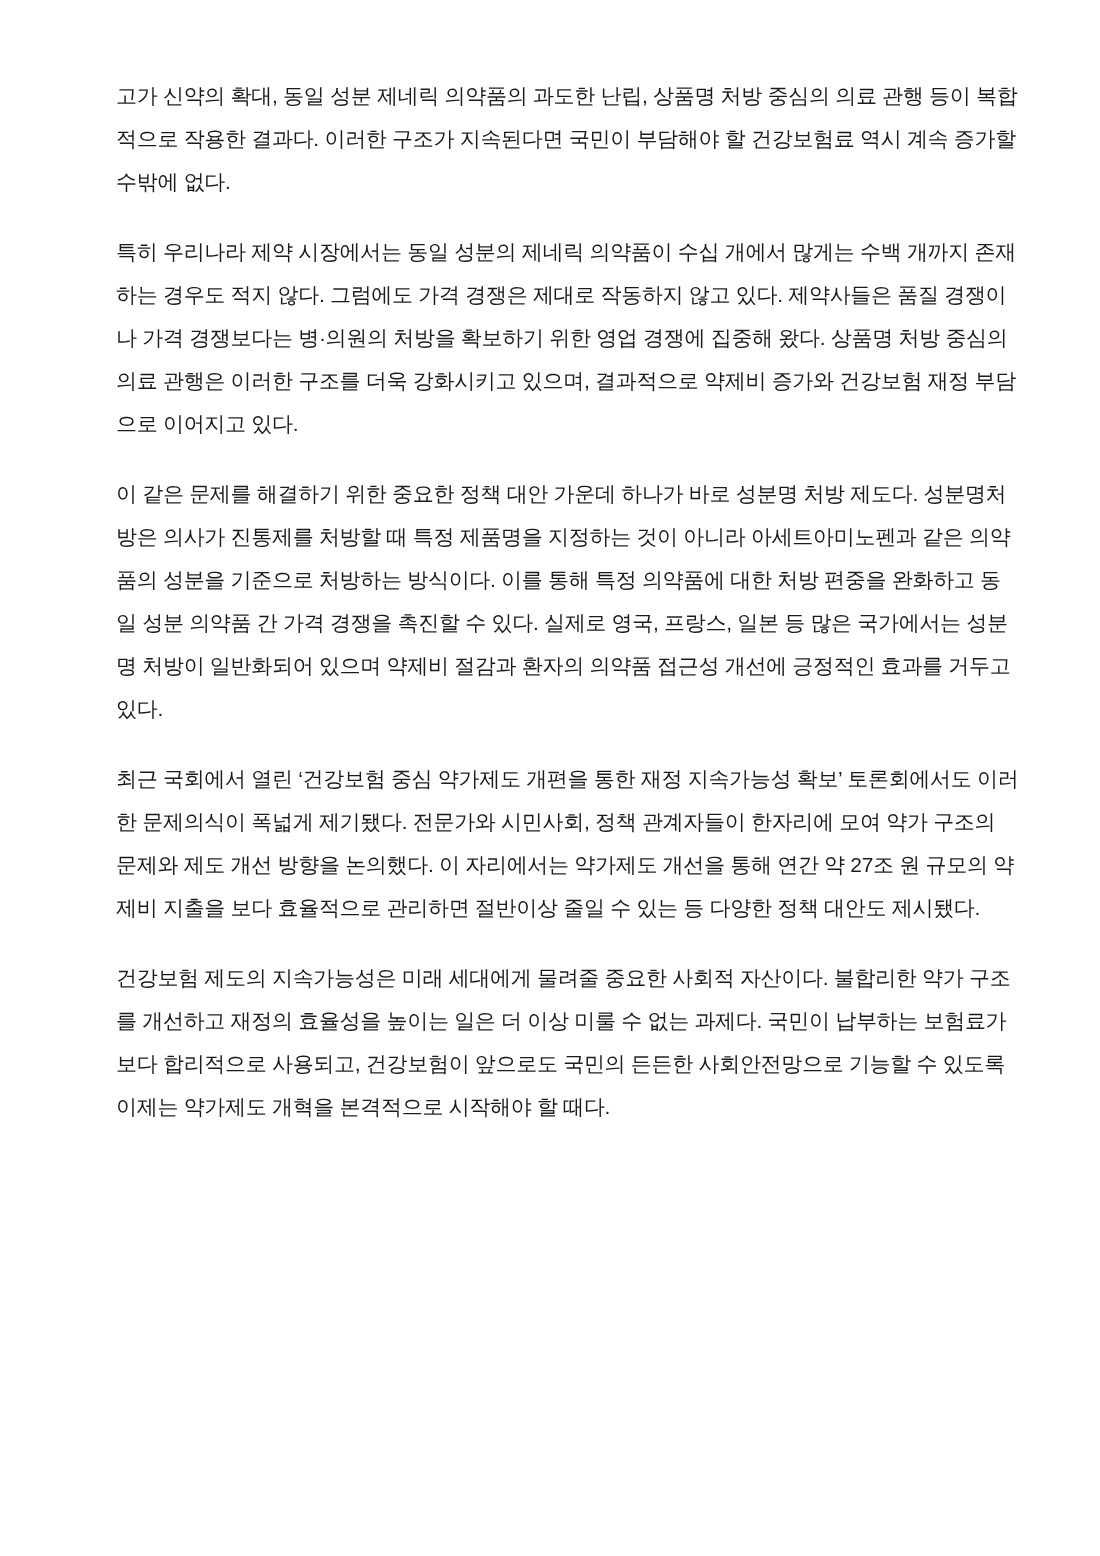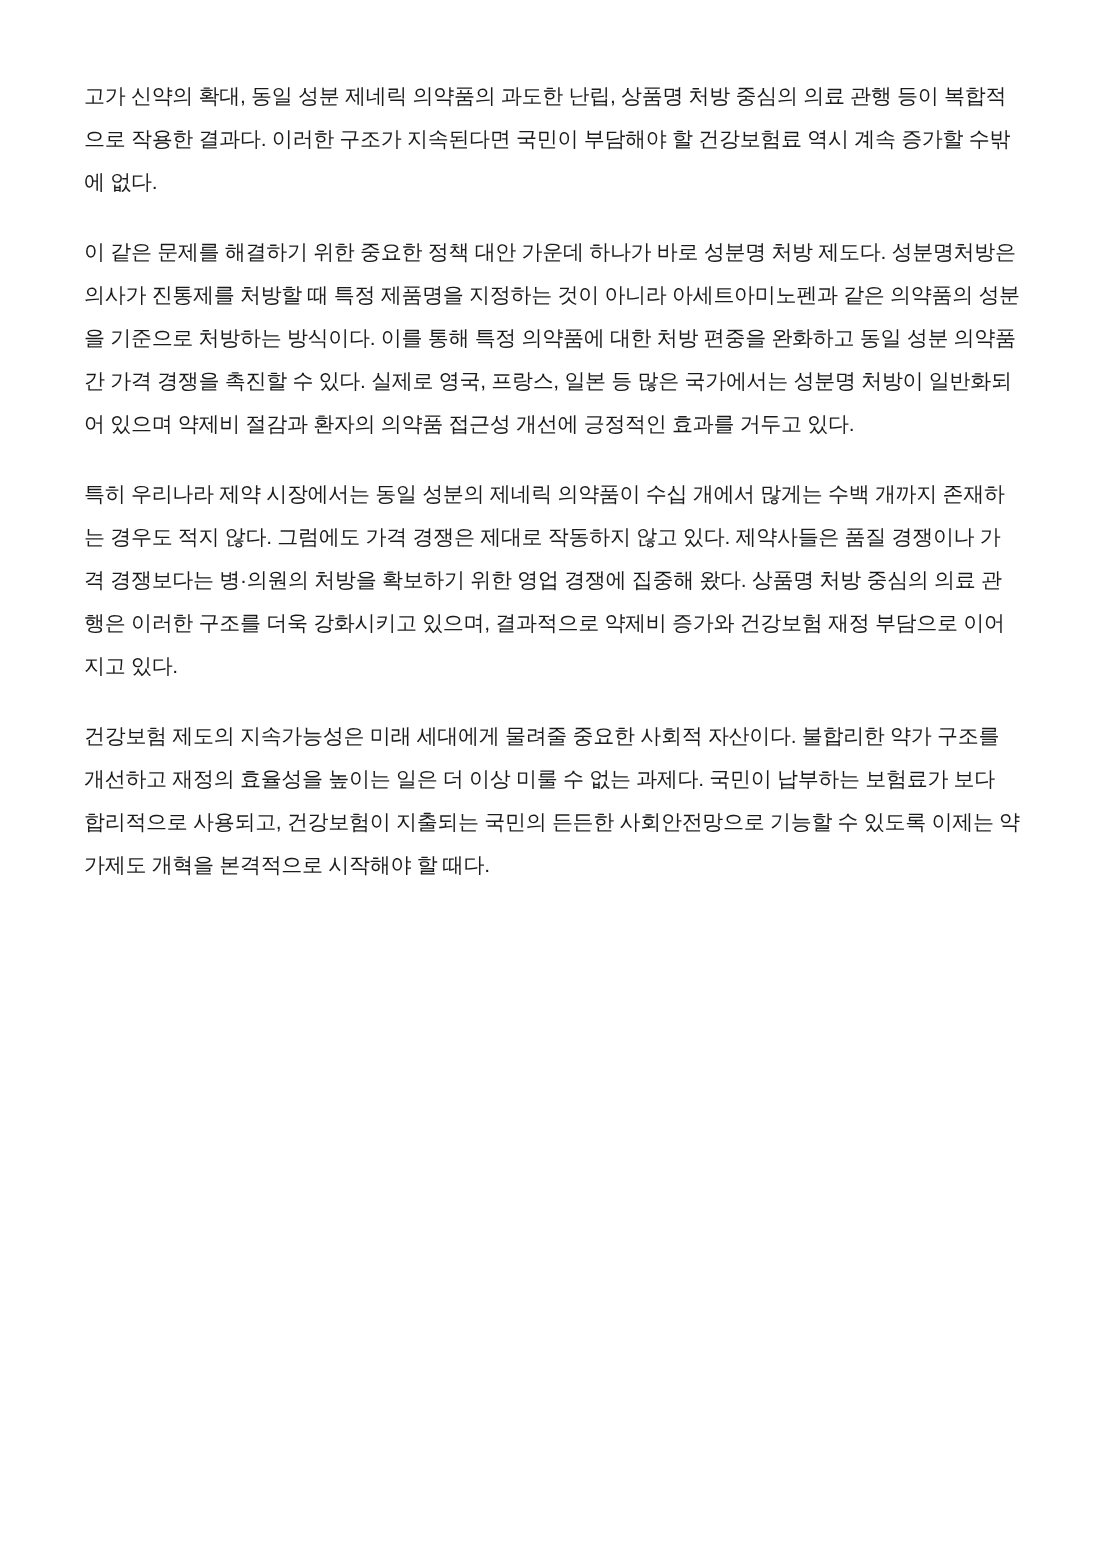--- a/index.html
+++ b/index.html
@@ -10,37 +10,38 @@
   .page {
     position: relative;
     width: 1100px;
     height: 1556px;
     background: #ffffff;
     overflow: hidden;
     box-sizing: border-box;
   }
   .article {
     box-sizing: border-box;
-    padding: 74px 80px 0 84px;
+    padding: 74px 80px 0 116px;
     font-family: "Liberation Sans", "DejaVu Sans", sans-serif;
     font-size: 21px;
     line-height: 43px;
     letter-spacing: -0.3px;
     color: #1b1b1b;
     text-align: left;
   }
   .article p {
     margin: 0 0 27px 0;
     word-break: normal;
     overflow-wrap: break-word;
   }
 </style>
 </head>
 <body>
 
 <div class="page">
   <div class="article">
     <p>고가 신약의 확대, 동일 성분 제네릭 의약품의 과도한 난립, 상품명 처방 중심의 의료 관행 등이 복합적으로 작용한 결과다. 이러한 구조가 지속된다면 국민이 부담해야 할 건강보험료 역시 계속 증가할 수밖에 없다.</p>
+    <p>특히 우리나라 제약 시장에서는 동일 성분의 제네릭 의약품이 수십 개에서 많게는 수백 개까지 존재하는 경우도 적지 않다. 그럼에도 가격 경쟁은 제대로 작동하지 않고 있다. 제약사들은 품질 경쟁이나 가격 경쟁보다는 병·의원의 처방을 확보하기 위한 영업 경쟁에 집중해 왔다. 상품명 처방 중심의 의료 관행은 이러한 구조를 더욱 강화시키고 있으며, 결과적으로 약제비 증가와 건강보험 재정 부담으로 이어지고 있다.</p>
     <p>이 같은 문제를 해결하기 위한 중요한 정책 대안 가운데 하나가 바로 성분명 처방 제도다. 성분명처방은 의사가 진통제를 처방할 때 특정 제품명을 지정하는 것이 아니라 아세트아미노펜과 같은 의약품의 성분을 기준으로 처방하는 방식이다. 이를 통해 특정 의약품에 대한 처방 편중을 완화하고 동일 성분 의약품 간 가격 경쟁을 촉진할 수 있다. 실제로 영국, 프랑스, 일본 등 많은 국가에서는 성분명 처방이 일반화되어 있으며 약제비 절감과 환자의 의약품 접근성 개선에 긍정적인 효과를 거두고 있다.</p>
-    <p>특히 우리나라 제약 시장에서는 동일 성분의 제네릭 의약품이 수십 개에서 많게는 수백 개까지 존재하는 경우도 적지 않다. 그럼에도 가격 경쟁은 제대로 작동하지 않고 있다. 제약사들은 품질 경쟁이나 가격 경쟁보다는 병·의원의 처방을 확보하기 위한 영업 경쟁에 집중해 왔다. 상품명 처방 중심의 의료 관행은 이러한 구조를 더욱 강화시키고 있으며, 결과적으로 약제비 증가와 건강보험 재정 부담으로 이어지고 있다.</p>
-    <p>건강보험 제도의 지속가능성은 미래 세대에게 물려줄 중요한 사회적 자산이다. 불합리한 약가 구조를 개선하고 재정의 효율성을 높이는 일은 더 이상 미룰 수 없는 과제다. 국민이 납부하는 보험료가 보다 합리적으로 사용되고, 건강보험이 지출되는 국민의 든든한 사회안전망으로 기능할 수 있도록 이제는 약가제도 개혁을 본격적으로 시작해야 할 때다.</p>
+    <p>최근 국회에서 열린 ‘건강보험 중심 약가제도 개편을 통한 재정 지속가능성 확보’ 토론회에서도 이러한 문제의식이 폭넓게 제기됐다. 전문가와 시민사회, 정책 관계자들이 한자리에 모여 약가 구조의 문제와 제도 개선 방향을 논의했다. 이 자리에서는 약가제도 개선을 통해 연간 약 27조 원 규모의 약제비 지출을 보다 효율적으로 관리하면 절반이상 줄일 수 있는 등 다양한 정책 대안도 제시됐다.</p>
+    <p>건강보험 제도의 지속가능성은 미래 세대에게 물려줄 중요한 사회적 자산이다. 불합리한 약가 구조를 개선하고 재정의 효율성을 높이는 일은 더 이상 미룰 수 없는 과제다. 국민이 납부하는 보험료가 보다 합리적으로 사용되고, 건강보험이 앞으로도 국민의 든든한 사회안전망으로 기능할 수 있도록 이제는 약가제도 개혁을 본격적으로 시작해야 할 때다.</p>
   </div>
 </div>
 
 </body></html>

